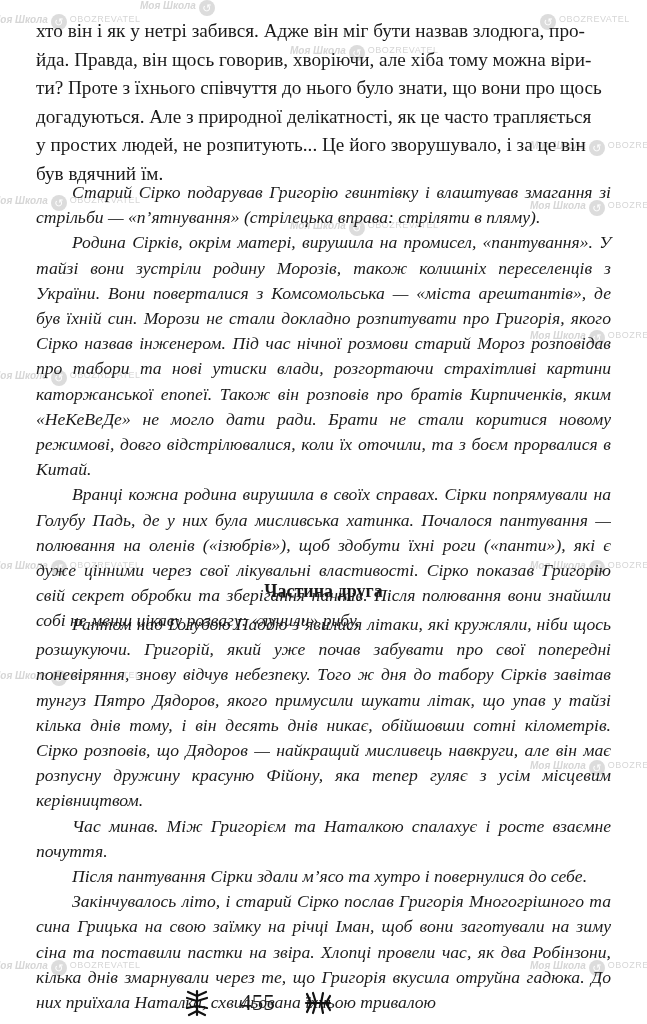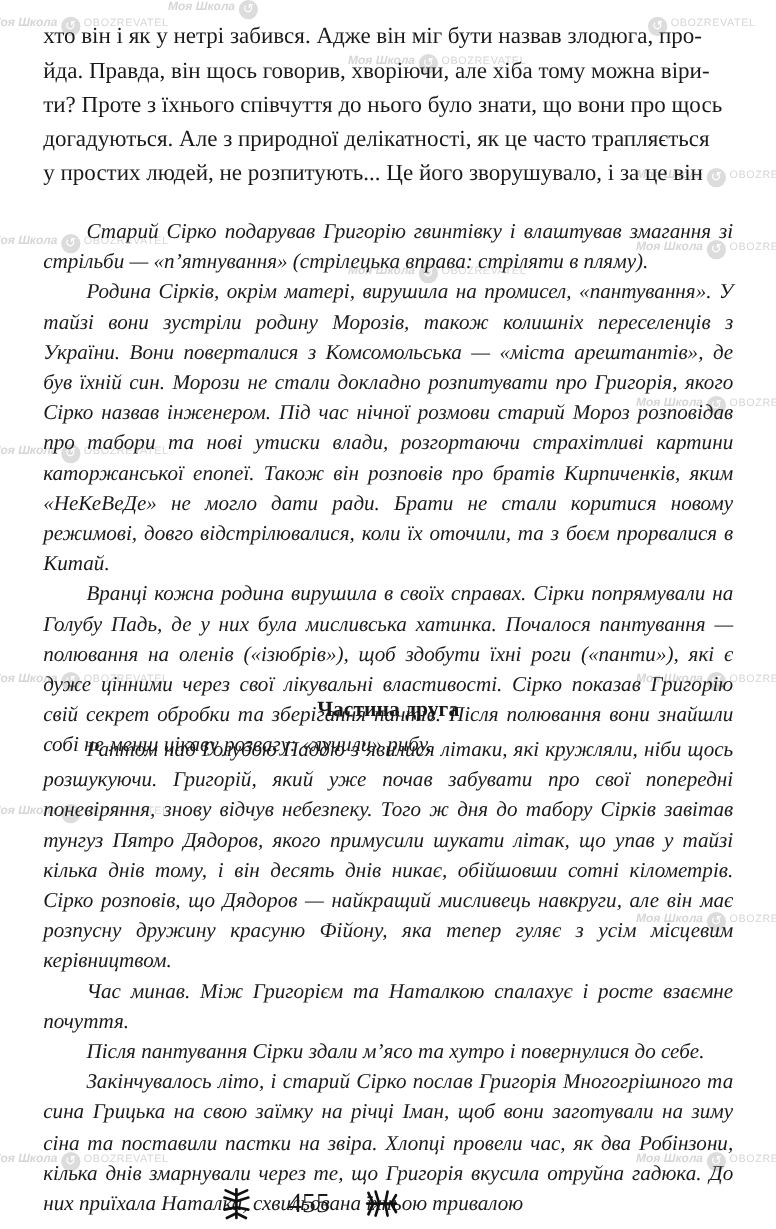--- a/index.html
+++ b/index.html
@@ -112,20 +112,21 @@
       <span class="circ">↺</span>
       <span class="oboz">OBOZREVATEL</span>
     </div>
 
   <div class="block intro">
     <p>хто він і як у нетрі забився. Адже він міг бути назвав злодюга, про-</p>
     <p>йда. Правда, він щось говорив, хворіючи, але хіба тому можна віри-</p>
     <p>ти? Проте з їхнього співчуття до нього було знати, що вони про щось</p>
     <p>догадуються. Але з природної делікатності, як це часто трапляється</p>
     <p>у простих людей, не розпитують... Це його зворушувало, і за це він</p>
+    <p>був вдячний їм.</p>
   </div>
 
   <div class="block it summary1">
     <p>Старий Сірко подарував Григорію гвинтівку і влаштував змагання зі стрільби — «п’ятнування» (стрілецька вправа: стріляти в пляму).</p>
     <p>Родина Сірків, окрім матері, вирушила на промисел, «пантування». У тайзі вони зустріли родину Морозів, також колишніх переселенців з України. Вони поверталися з Комсомольська — «міста арештантів», де був їхній син. Морози не стали докладно розпитувати про Григорія, якого Сірко назвав інженером. Під час нічної розмови старий Мороз розповідав про табори та нові утиски влади, розгортаючи страхітливі картини каторжанської епопеї. Також він розповів про братів Кирпиченків, яким «НеКеВеДе» не могло дати ради. Брати не стали коритися новому режимові, довго відстрілювалися, коли їх оточили, та з боєм прорвалися в Китай.</p>
     <p>Вранці кожна родина вирушила в своїх справах. Сірки попрямували на Голубу Падь, де у них була мисливська хатинка. Почалося пантування — полювання на оленів («ізюбрів»), щоб здобути їхні роги («панти»), які є дуже цінними через свої лікувальні властивості. Сірко показав Григорію свій секрет обробки та зберігання пантів. Після полювання вони знайшли собі не менш цікаву розвагу: «лучили» рибу.</p>
   </div>
 
   <div class="heading">Частина друга</div>
 

